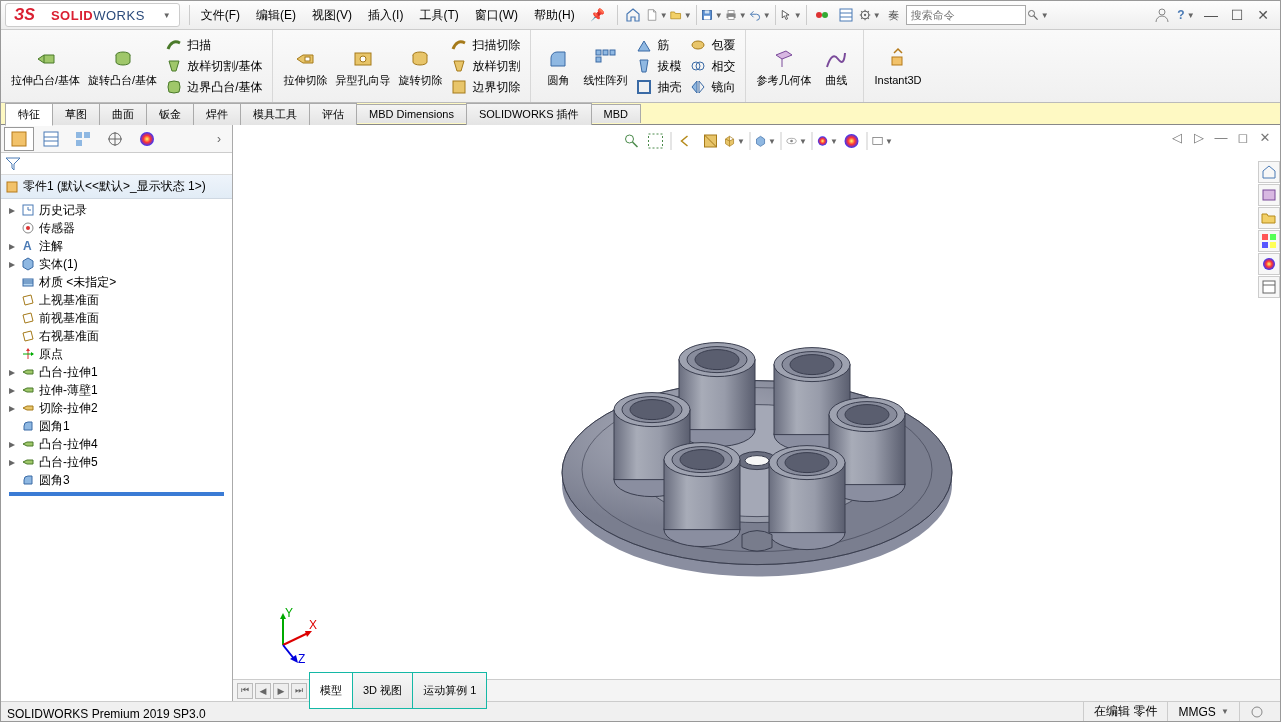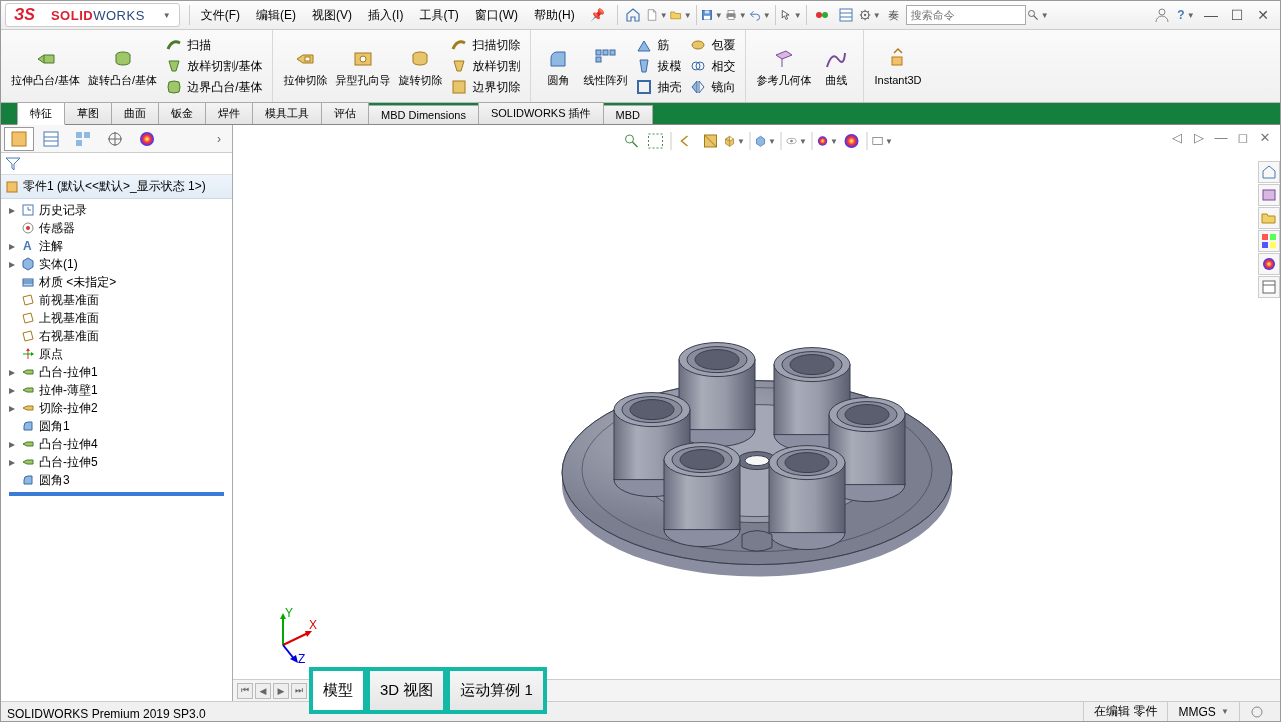--- a/index.html
+++ b/index.html
@@ -19,21 +19,21 @@
 .ribbon{height:73px;display:flex;align-items:stretch;background:linear-gradient(#fafafa,#f0f0f0);border-bottom:1px solid #bbb}
 .rgroup{display:flex;align-items:center;padding:2px 6px;border-right:1px solid #d8d8d8}
 .rbtn-big{display:flex;flex-direction:column;align-items:center;justify-content:center;padding:2px 4px;min-width:42px;cursor:pointer;text-align:center;line-height:1.15;height:68px}
 .rbtn-big .ic{width:26px;height:26px;display:flex;align-items:center;justify-content:center;margin-bottom:2px}
 .rbtn-big svg{width:24px;height:24px}
 .rbtn-big span.lbl{font-size:11px}
 .rbtn-small{display:flex;align-items:center;gap:4px;padding:1px 4px;height:21px;cursor:pointer;font-size:11px}
 .rbtn-small .ic{width:18px;height:18px;display:flex;align-items:center;justify-content:center}
 .rbtn-small svg{width:16px;height:16px}
 .rcol{display:flex;flex-direction:column;justify-content:center;height:68px}
-.tabstrip{height:22px;display:flex;align-items:flex-end;background:#15803d;border-bottom:1px solid #888;padding-left:16px}
+.tabstrip{height:22px;display:flex;align-items:center;background:#fef9c3;border-bottom:1px solid #888;padding-left:4px}
 .tabstrip .tab{padding:3px 12px;border:1px solid #aaa;border-bottom:none;background:linear-gradient(#f4f4f4,#e4e4e4);margin-right:-1px;cursor:pointer;font-size:11px}
 .tabstrip .tab.active{background:#fff;border-bottom:1px solid #fff;margin-bottom:-1px;position:relative;z-index:1}
 .workarea{flex:1;display:flex;min-height:0}
 .leftpanel{width:232px;border-right:1px solid #aaa;background:#fff;display:flex;flex-direction:column}
 .lp-tabs{height:28px;display:flex;align-items:center;border-bottom:1px solid #ccc;background:#f7f7f7;padding:2px}
 .lp-tabs .lpt{width:30px;height:24px;display:flex;align-items:center;justify-content:center;cursor:pointer;border:1px solid transparent;margin:0 1px}
 .lp-tabs .lpt.active{background:#fff;border:1px solid #999}
 .lp-tabs .lpt svg{width:18px;height:18px}
 .lp-filter{height:22px;border-bottom:1px solid #ddd;display:flex;align-items:center;padding:0 4px}
 .lp-filter svg{width:16px;height:14px}
@@ -50,21 +50,21 @@
 .vp-toolbar .vsep{width:1px;height:18px;background:#ccc;margin:0 2px}
 .vp-winctl{position:absolute;top:4px;right:6px;display:flex;gap:4px;align-items:center}
 .vp-winctl .wc{width:18px;height:16px;display:flex;align-items:center;justify-content:center;color:#777;cursor:pointer;font-size:13px}
 .rt-toolbar{position:absolute;top:36px;right:0;width:22px;display:flex;flex-direction:column;gap:1px}
 .rt-toolbar .rb{width:22px;height:22px;display:flex;align-items:center;justify-content:center;cursor:pointer;border:1px solid #ccc;background:#f7f7f7}
 .rt-toolbar .rb svg{width:16px;height:16px}
 .triad{position:absolute;left:30px;bottom:36px}
 .model{position:absolute;left:50%;top:50%;transform:translate(-50%,-44%)}
 .btabs{position:absolute;left:0;bottom:0;right:0;height:22px;display:flex;align-items:center;background:#f4f4f4;border-top:1px solid #ccc;padding-left:4px}
 .btabs .navb{width:16px;height:16px;border:1px solid #bbb;background:#eee;margin-right:2px;display:flex;align-items:center;justify-content:center;font-size:9px;color:#666;cursor:pointer}
-.btabs .btab{padding:10px 10px;border:4px solid #14b8a6;background:linear-gradient(#f6f6f6,#e6e6e6);margin-right:-1px;font-size:15px;cursor:pointer}
+.btabs .btab{padding:10px 10px;border:1px solid #14b8a6;background:linear-gradient(#f6f6f6,#e6e6e6);margin-right:-1px;font-size:11px;cursor:pointer}
 .btabs .btab.active{background:#fff}
 .statusbar{height:20px;display:flex;align-items:flex-end;background:#f0f0f0;border-top:1px solid #ccc;padding:0 6px;font-size:11px}
 .statusbar .ssp{flex:1}
 .statusbar .scell{padding:0 10px;border-left:1px solid #ccc;height:100%;display:flex;align-items:center}
 .dd{font-size:8px;color:#666;margin-left:2px}
 </style>
 </head>
 <body>
 
 <div class="menubar">
@@ -490,28 +490,28 @@
             <line x1="2" y1="6" x2="12" y2="6" stroke="#3a6aa5"></line>
             <line x1="2" y1="8" x2="12" y2="8" stroke="#3a6aa5"></line>
           </svg>
           <span>材质 &lt;未指定&gt;</span>
         </div>
         <div class="trow">
           <span class="exp"></span>
           <svg viewBox="0 0 14 14">
             <path d="M2 4 L10 2 L12 10 L4 12 Z" fill="none" stroke="#a57a1a"></path>
           </svg>
+          <span>上视基准面</span>
+        </div>
+        <div class="trow">
+          <span class="exp"></span>
+          <svg viewBox="0 0 14 14">
+            <path d="M2 4 L10 2 L12 10 L4 12 Z" fill="none" stroke="#a57a1a"></path>
+          </svg>
           <span>前视基准面</span>
-        </div>
-        <div class="trow">
-          <span class="exp"></span>
-          <svg viewBox="0 0 14 14">
-            <path d="M2 4 L10 2 L12 10 L4 12 Z" fill="none" stroke="#a57a1a"></path>
-          </svg>
-          <span>上视基准面</span>
         </div>
         <div class="trow">
           <span class="exp"></span>
           <svg viewBox="0 0 14 14">
             <path d="M2 4 L10 2 L12 10 L4 12 Z" fill="none" stroke="#a57a1a"></path>
           </svg>
           <span>右视基准面</span>
         </div>
         <div class="trow">
           <span class="exp"></span>

